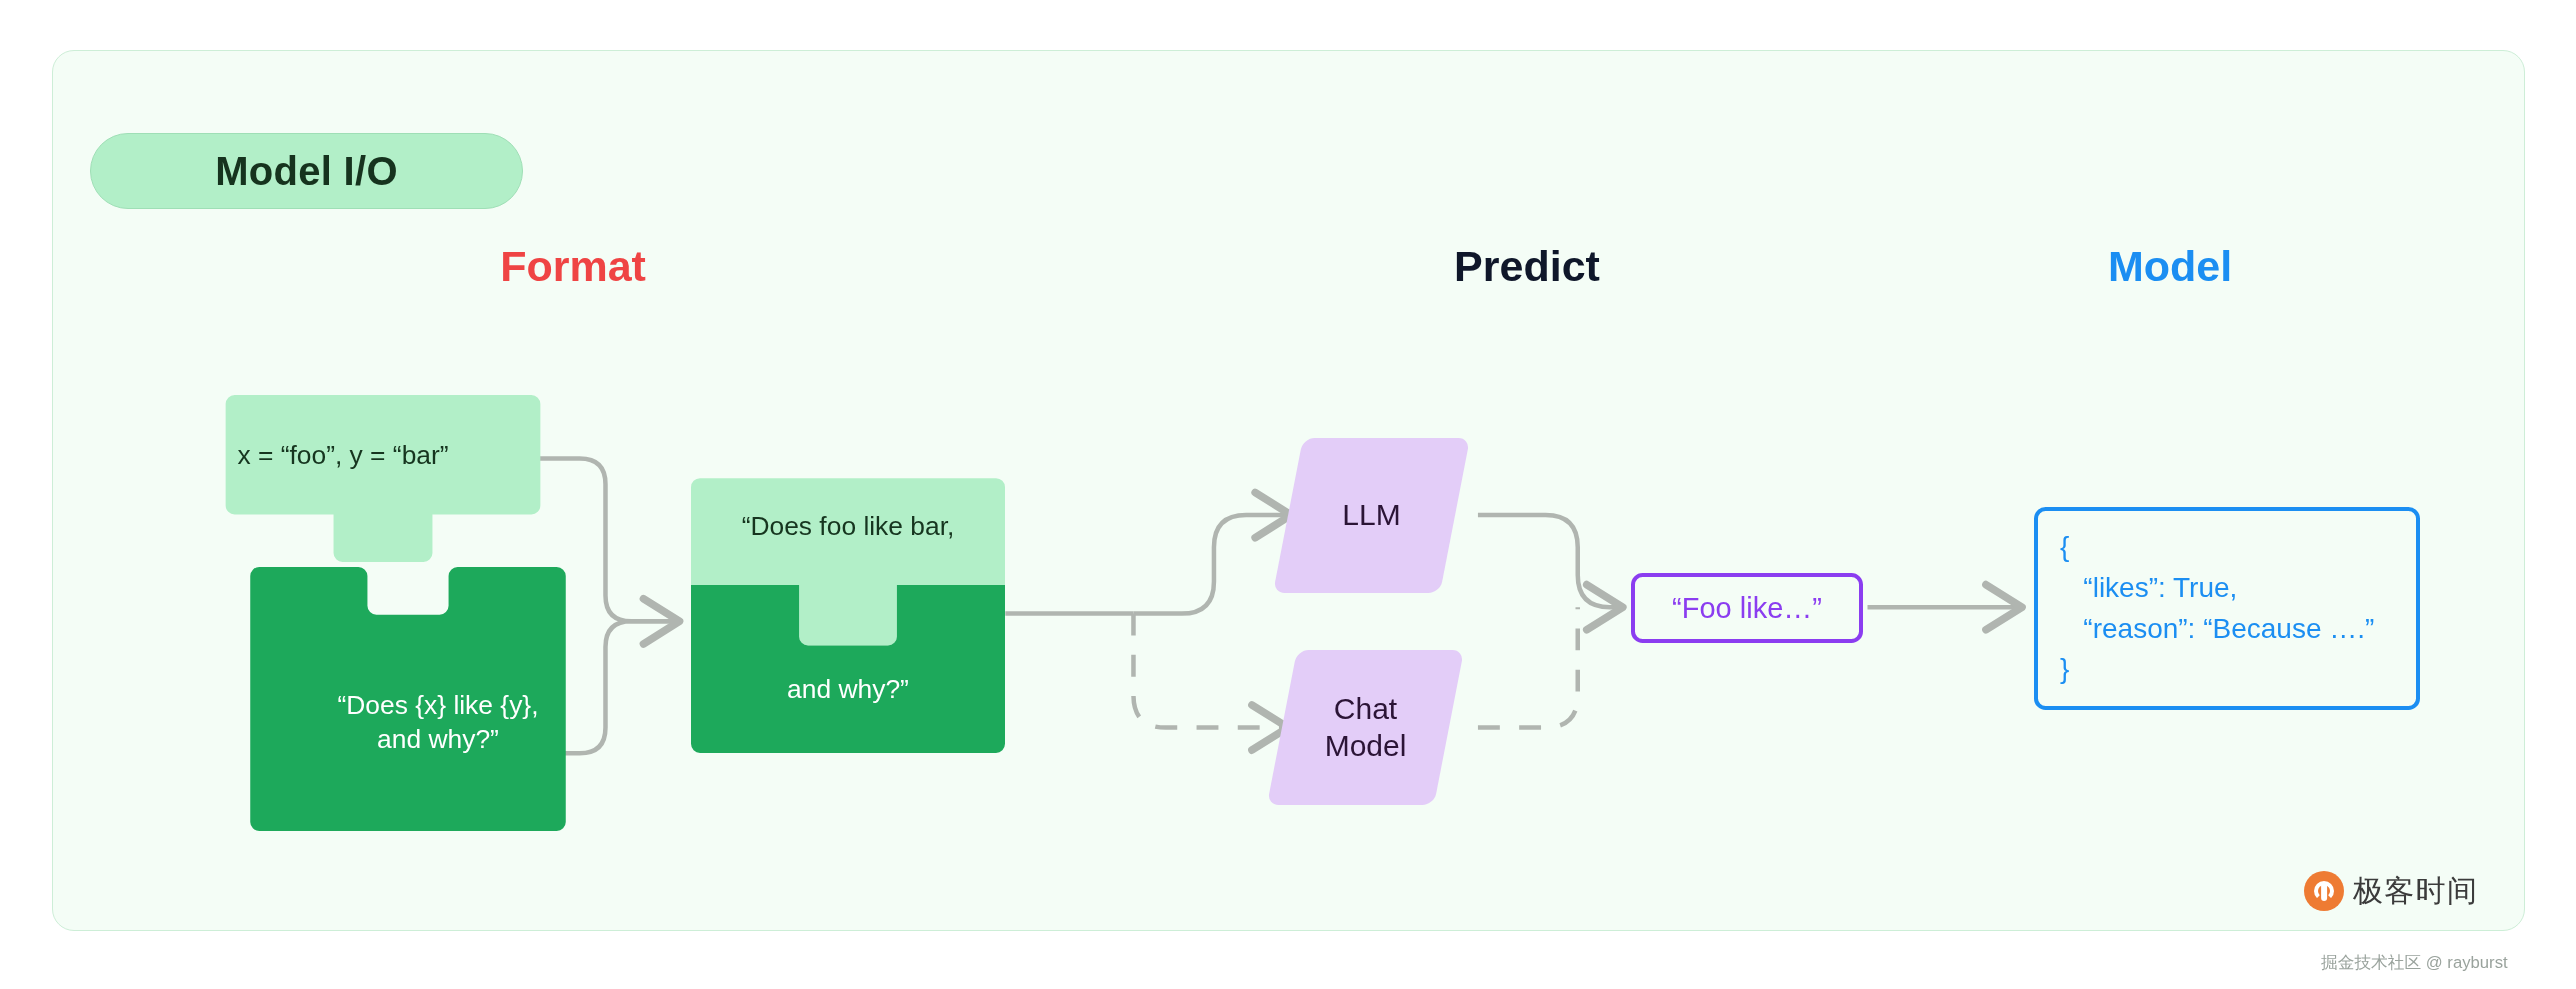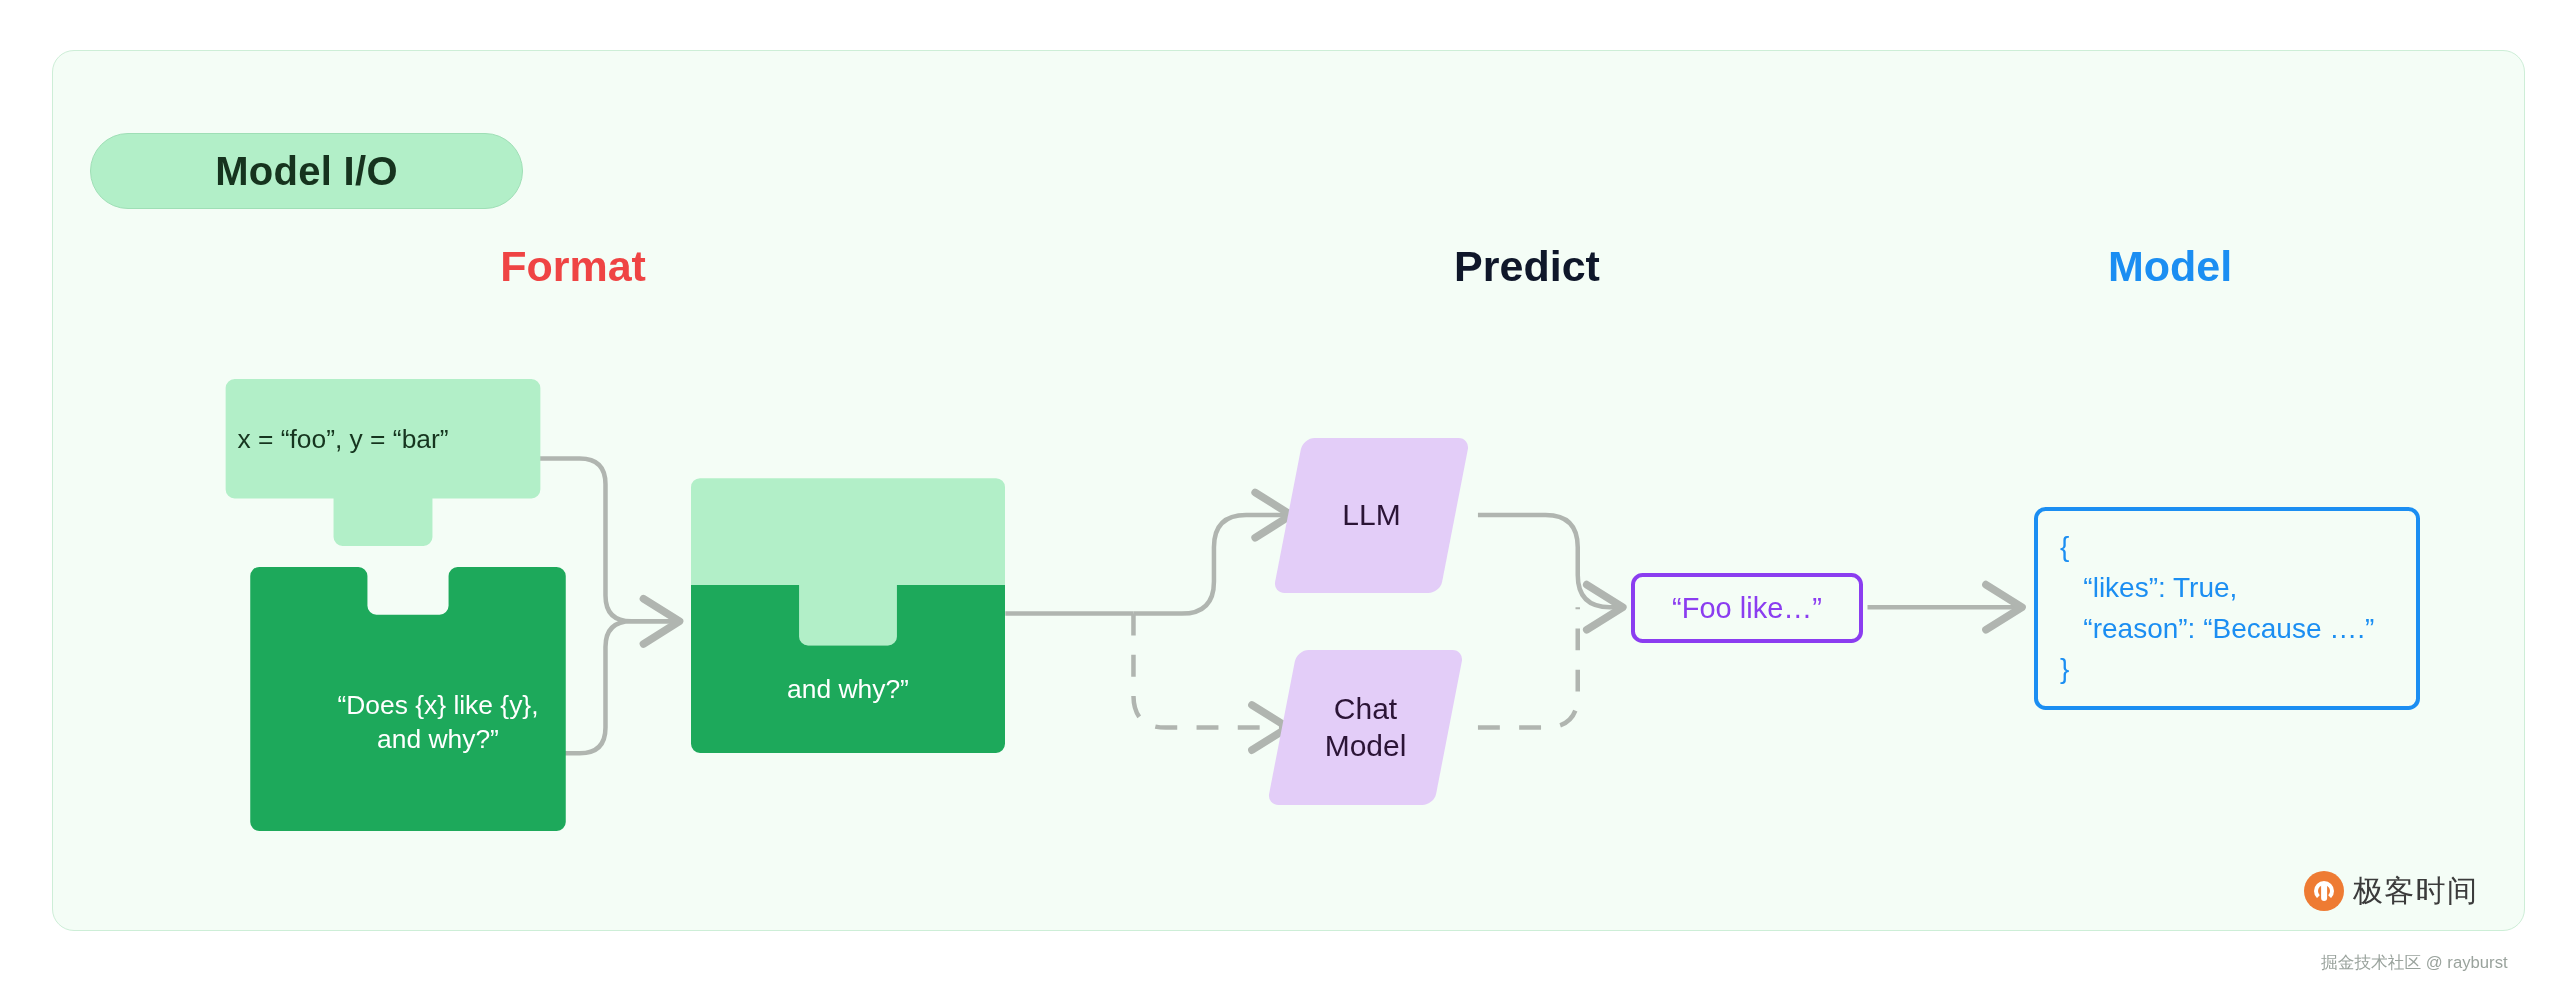--- a/index.html
+++ b/index.html
@@ -133,21 +133,21 @@
 
   <path d="M1760,953 V1080 Q1760,1130 1810,1130 H2000" fill="none" stroke="#b0b5b0" stroke-width="7" stroke-dasharray="34 30" marker-end="url(#ah)"></path>
 
   <path d="M2295,800 H2400 Q2450,800 2450,850 V893 Q2450,943 2500,943 H2520" fill="none" stroke="#b0b5b0" stroke-width="7" marker-end="url(#ah)"></path>
 
   <path d="M2295,1130 H2400 Q2450,1130 2450,1080 V943" fill="none" stroke="#b0b5b0" stroke-width="7" stroke-dasharray="34 30"></path>
 
   <path d="M2900,943 H3140" fill="none" stroke="#b0b5b0" stroke-width="7" marker-end="url(#ah)"></path>
 </svg>
 
-<div class="piece" id="p-input" style="left:205px;top:379px;width:256px;height:167px;padding-left:20px;">
+<div class="piece" id="p-input" style="left:205px;top:395px;width:256px;height:167px;padding-left:20px;">
   <svg width="316" height="167" viewBox="0 0 490 260">
     <path d="M14,0 H476 A14,14 0 0 1 490,14 V172 A14,14 0 0 1 476,186 H322
              V246 A14,14 0 0 1 308,260 H182 A14,14 0 0 1 168,246 V186
              H14 A14,14 0 0 1 0,172 V14 A14,14 0 0 1 14,0 Z" fill="#b2efc8"></path>
   </svg>
   <div class="ptext light-text" style="top:44px;">x = “foo”, y = “bar”</div>
 </div>
 
 <div class="piece" id="p-template" style="left:205px;top:567px;width:376px;height:264px;margin-left:45px;">
   <svg width="316" height="264" viewBox="0 0 490 410">
@@ -163,20 +163,21 @@
 <div class="piece" id="p-merged" style="left:691px;top:478px;width:314px;height:275px;">
   <svg width="314" height="275" viewBox="0 0 488 427">
 
     <path d="M14,0 H474 A14,14 0 0 1 488,14 V166 H320 V246
              A14,14 0 0 1 306,260 H182 A14,14 0 0 1 168,246 V166 H0 V14
              A14,14 0 0 1 14,0 Z" fill="#b2efc8"></path>
 
     <path d="M0,166 H168 V246 A14,14 0 0 0 182,260 H306 A14,14 0 0 0 320,246
              V166 H488 V413 A14,14 0 0 1 474,427 H14 A14,14 0 0 1 0,413 Z" fill="#1da95b"></path>
   </svg>
+  <div class="ptext light-text" style="top:32px;">“Does foo like bar,</div>
   <div class="ptext dark-text" style="top:195px;">and why?”</div>
 </div>
 
 <div class="para" id="para-llm" style="left:1288px;top:438px;width:167px;height:155px;">
   <div class="plabel">LLM</div>
 </div>
 
 <div class="para" id="para-chat" style="left:1282px;top:650px;width:167px;height:155px;">
   <div class="plabel">Chat
 Model</div>

